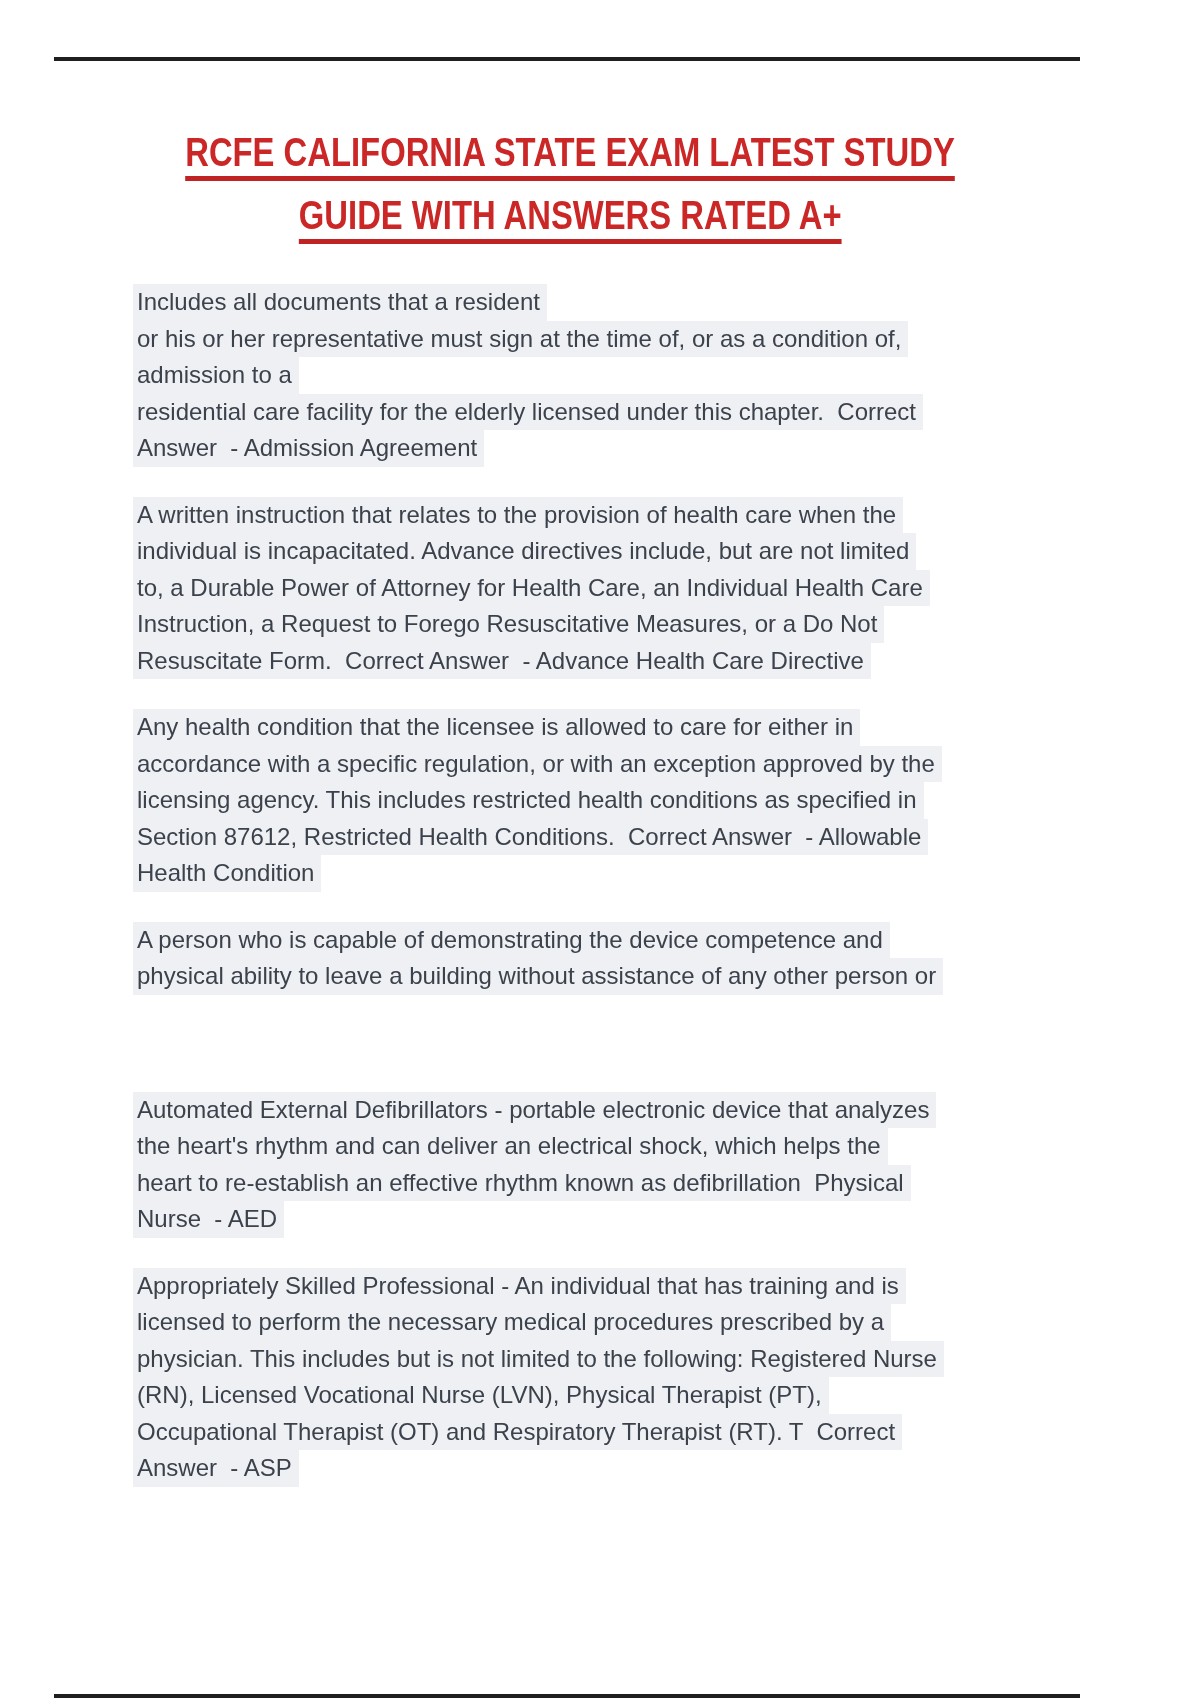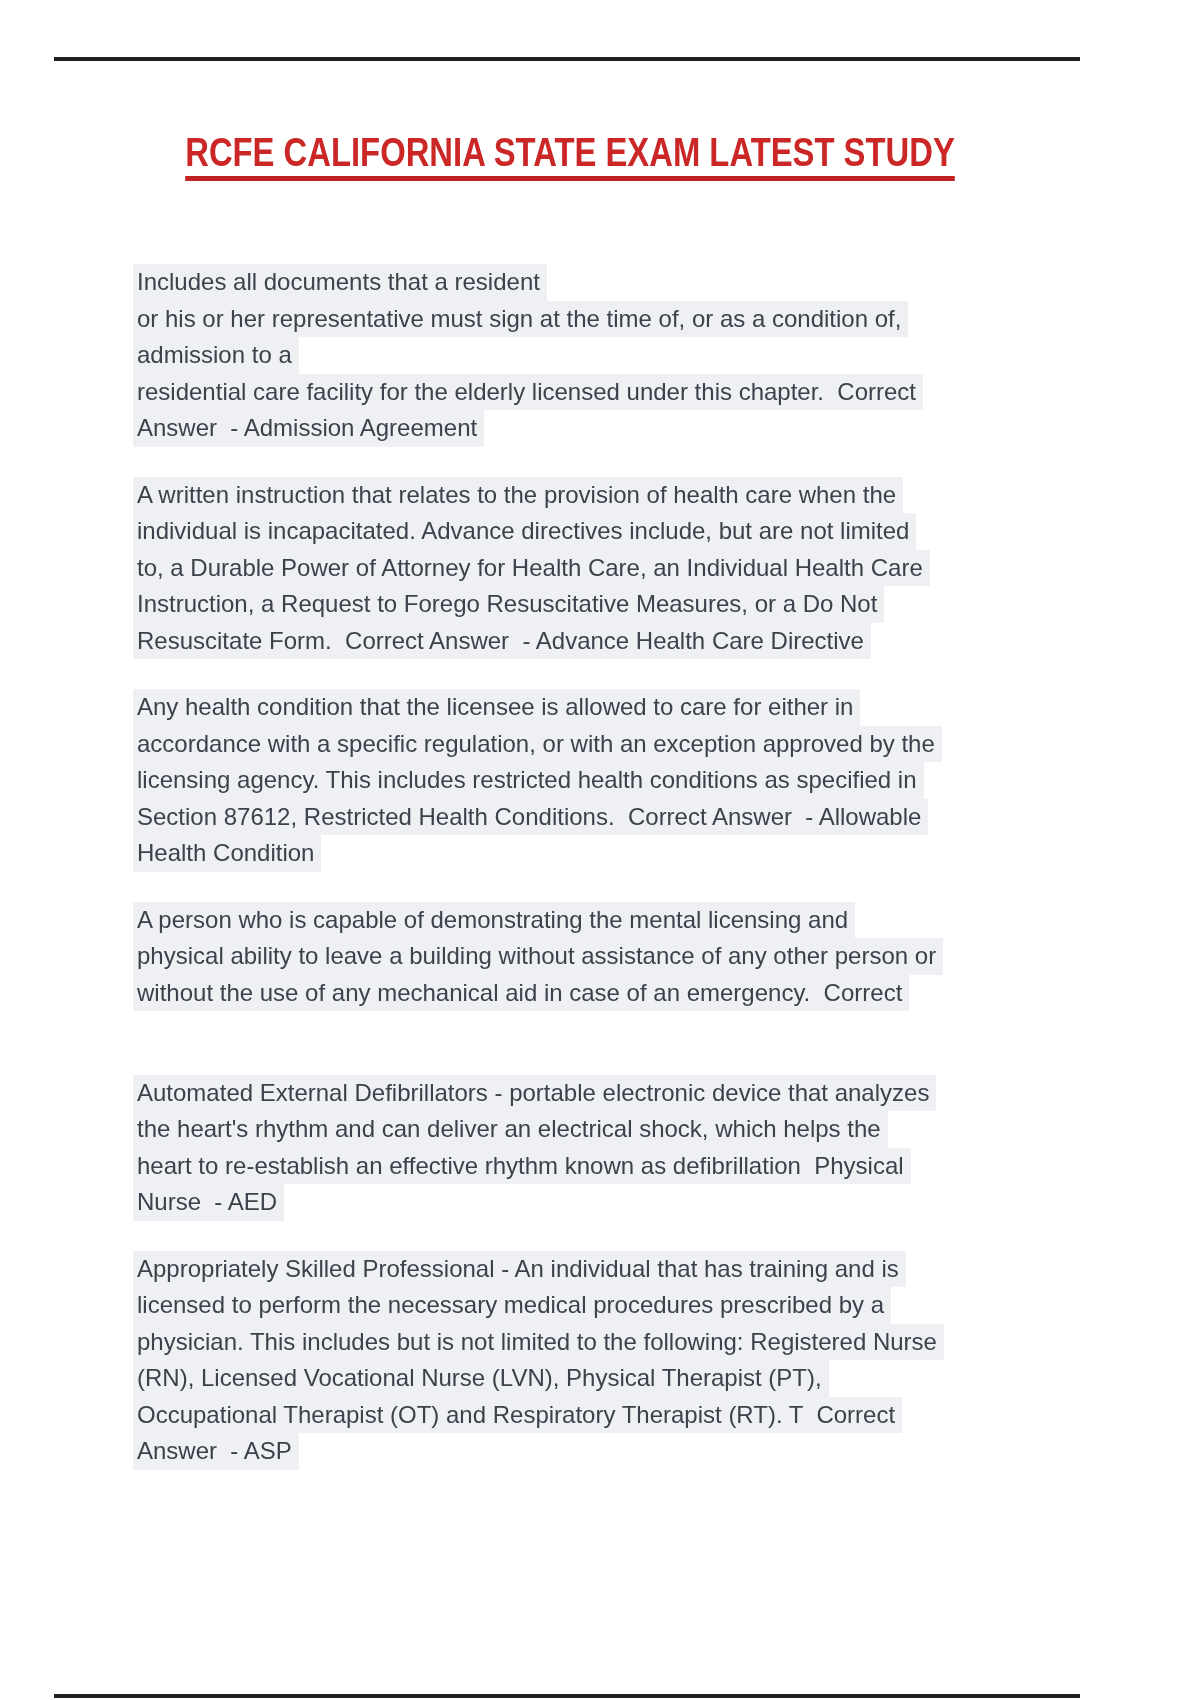--- a/index.html
+++ b/index.html
@@ -47,21 +47,21 @@
     white-space: pre;
     text-decoration: underline;
     text-decoration-thickness: 5px;
     text-underline-offset: 10px;
     text-decoration-color: var(--title-underline, #c02323);
   }
 
   .doc-body {
     position: absolute;
     left: 137px;
-    top: 264px;
+    top: 284px;
     width: 950px;
     font-size: 24px;
     line-height: 33.5px;
     color: var(--text-color, #3c424c);
   }
   .para {
     margin: 0 0 30px 0;
   }
   .hl {
     display: inline-block;
@@ -75,26 +75,29 @@
 <body>
 
 <div class="page">
 
   <div class="rule rule-top"></div>
 
   <div class="title">
     <div class="title-line-wrap">
       <span class="title-line">RCFE CALIFORNIA STATE EXAM LATEST STUDY</span>
     </div>
+    <div class="title-line-wrap">
+      <span class="title-line">GUIDE WITH ANSWERS RATED A+</span>
+    </div>
   </div>
 
   <div class="doc-body">
       <p class="para"><span class="hl">Includes all documents that a resident</span><br><span class="hl">or his or her representative must sign at the time of, or as a condition of,</span><br><span class="hl">admission to a</span><br><span class="hl">residential care facility for the elderly licensed under this chapter.  Correct</span><br><span class="hl">Answer  - Admission Agreement</span><br></p>
       <p class="para"><span class="hl">A written instruction that relates to the provision of health care when the</span><br><span class="hl">individual is incapacitated. Advance directives include, but are not limited</span><br><span class="hl">to, a Durable Power of Attorney for Health Care, an Individual Health Care</span><br><span class="hl">Instruction, a Request to Forego Resuscitative Measures, or a Do Not</span><br><span class="hl">Resuscitate Form.  Correct Answer  - Advance Health Care Directive</span><br></p>
       <p class="para"><span class="hl">Any health condition that the licensee is allowed to care for either in</span><br><span class="hl">accordance with a specific regulation, or with an exception approved by the</span><br><span class="hl">licensing agency. This includes restricted health conditions as specified in</span><br><span class="hl">Section 87612, Restricted Health Conditions.  Correct Answer  - Allowable</span><br><span class="hl">Health Condition</span><br></p>
-      <p class="para"><span class="hl">A person who is capable of demonstrating the mental licensing and</span><br><span class="hl">physical ability to leave a building without assistance of any other person or</span><br><span class="hl">without the use of any mechanical aid in case of an emergency.  Correct</span><br><br></p>
+      <p class="para"><span class="hl">A person who is capable of demonstrating the device competence and</span><br><span class="hl">physical ability to leave a building without assistance of any other person or</span><br><br><br></p>
       <p class="para"><span class="hl">Automated External Defibrillators - portable electronic device that analyzes</span><br><span class="hl">the heart's rhythm and can deliver an electrical shock, which helps the</span><br><span class="hl">heart to re-establish an effective rhythm known as defibrillation  Physical</span><br><span class="hl">Nurse  - AED</span><br></p>
       <p class="para"><span class="hl">Appropriately Skilled Professional - An individual that has training and is</span><br><span class="hl">licensed to perform the necessary medical procedures prescribed by a</span><br><span class="hl">physician. This includes but is not limited to the following: Registered Nurse</span><br><span class="hl">(RN), Licensed Vocational Nurse (LVN), Physical Therapist (PT),</span><br><span class="hl">Occupational Therapist (OT) and Respiratory Therapist (RT). T  Correct</span><br><span class="hl">Answer  - ASP</span><br></p>
     </div>
 
   <div class="rule rule-bottom"></div>
 
 </div>
 
 </body></html>

